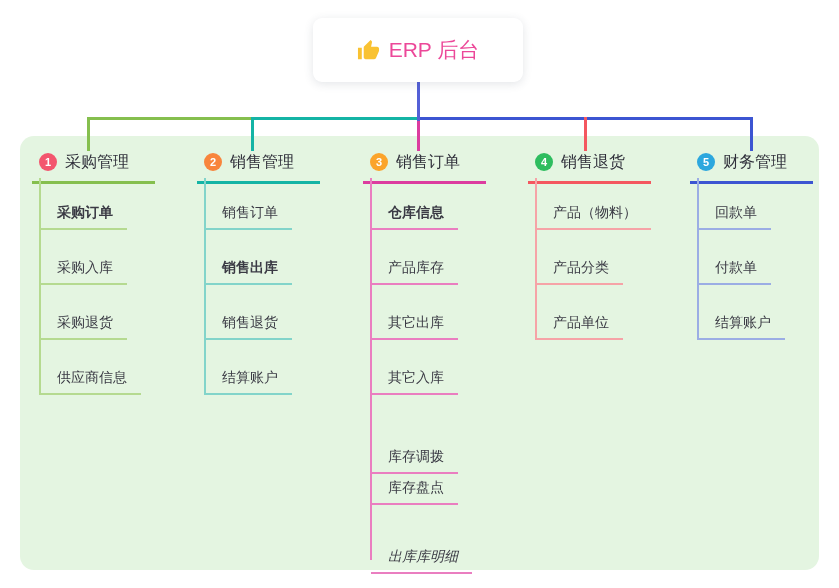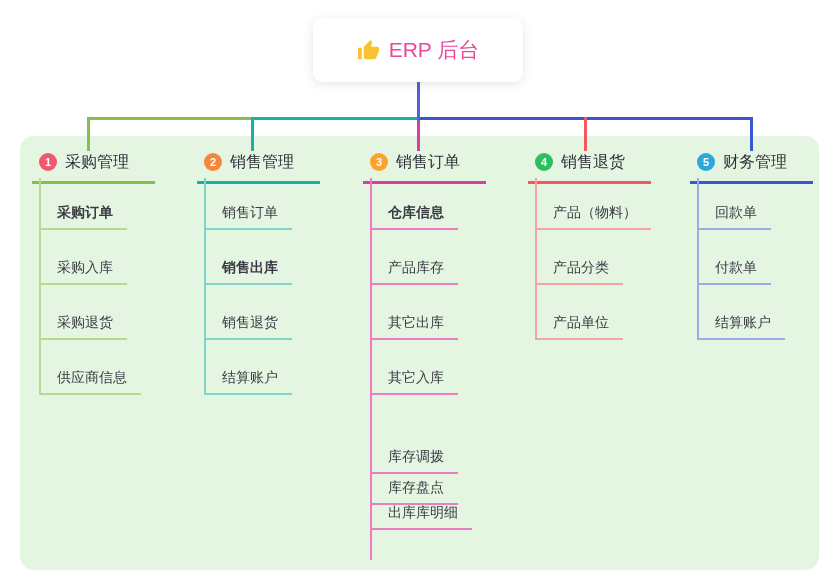--- a/index.html
+++ b/index.html
@@ -106,21 +106,21 @@
       <span class="badge" style="background: rgb(251, 164, 43);">3</span>
       <span>销售订单</span>
     </div>
     <div class="trunk" style="left: 370px; top: 178px; height: 382px; background: rgb(234, 126, 192);"></div>
   <div class="child" style="left: 371px; top: 201px; border-bottom-color: rgb(234, 126, 192); font-weight: bold;">仓库信息</div>
         <div class="child" style="left: 371px; top: 256px; border-bottom-color: rgb(234, 126, 192);">产品库存</div>
         <div class="child" style="left: 371px; top: 311px; border-bottom-color: rgb(234, 126, 192);">其它出库</div>
         <div class="child" style="left: 371px; top: 366px; border-bottom-color: rgb(234, 126, 192);">其它入库</div>
         <div class="child" style="left: 371px; top: 421px; border-bottom-color: rgb(234, 126, 192); margin-top: 24px;">库存调拨</div>
         <div class="child" style="left: 371px; top: 476px; border-bottom-color: rgb(234, 126, 192);">库存盘点</div>
-        <div class="child" style="left: 371px; top: 501px; border-bottom-color: rgb(234, 126, 192);">出库库明细</div>
+        <div class="child" style="left: 371px; top: 545px; border-bottom-color: rgb(234, 126, 192); font-style: italic;">出库库明细</div>
       </div>
 
   <div>
     <div class="bheader" style="left: 528px; top: 149px; border-bottom-color: rgb(244, 87, 95);">
       <span class="badge" style="background: rgb(46, 189, 95);">4</span>
       <span>销售退货</span>
     </div>
     <div class="trunk" style="left: 535px; top: 178px; height: 162px; background: rgb(246, 163, 167);"></div>
   <div class="child" style="left: 536px; top: 201px; border-bottom-color: rgb(246, 163, 167); text-align: center;">产品（物料）</div>
         <div class="child" style="left: 536px; top: 256px; border-bottom-color: rgb(246, 163, 167);">产品分类</div>

